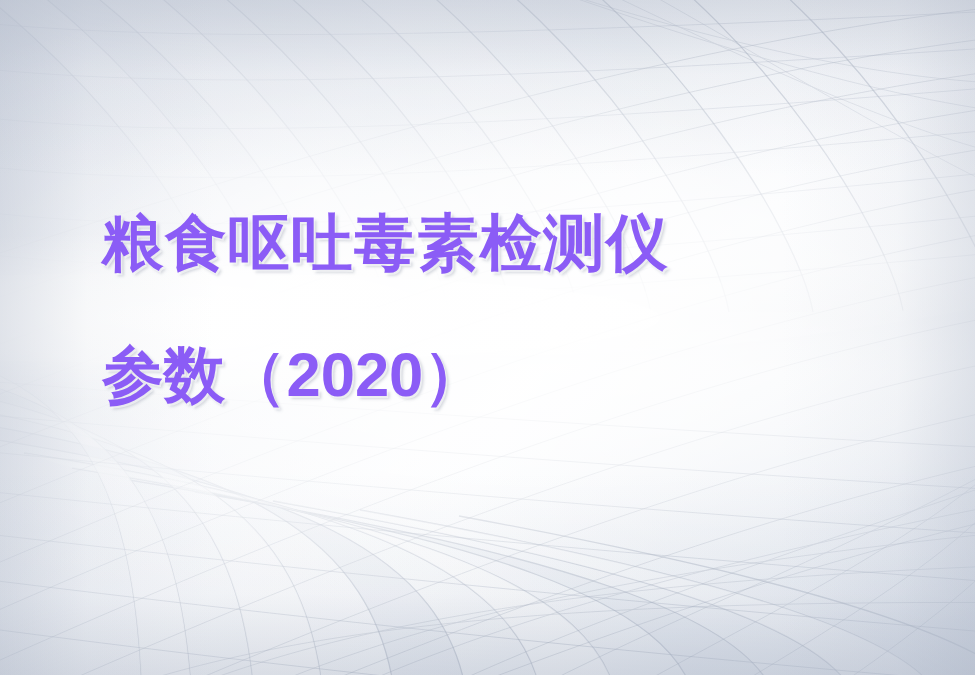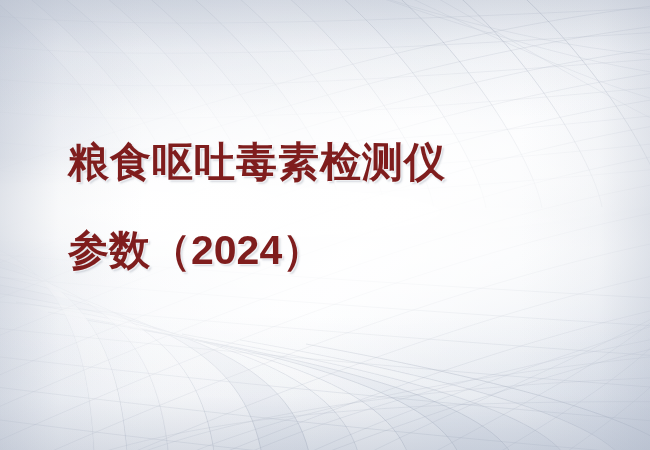--- a/index.html
+++ b/index.html
@@ -73,21 +73,21 @@
   }
 
   #title-block {
     position: absolute;
     left: 68px;
     top: 118px;
     width: 540px;
     z-index: 5;
   }
   .title-line {
-    color: #7f1d1d;
+    color: #8b5cf6;
     font-weight: 700;
     font-size: 41px;
     line-height: 88px;
     letter-spacing: 1px;
     white-space: nowrap;
     text-shadow:
       1px 1px 0 rgba(255,255,255,0.55),
       2px 2px 2px rgba(120,130,150,0.30);
   }
   .title-line-2 {
@@ -248,16 +248,16 @@
     </g>
   </svg>
 
   <div class="overlay ov-tint"></div>
   <div class="overlay ov-radial"></div>
   <div class="overlay ov-beam"></div>
   <div class="overlay ov-corners"></div>
 
   <div id="title-block">
     <div class="title-line title-line-1">粮食呕吐毒素检测仪</div>
-    <div class="title-line title-line-2">参数（2024）</div>
+    <div class="title-line title-line-2">参数（2020）</div>
   </div>
 
 </div>
 
 </body></html>

